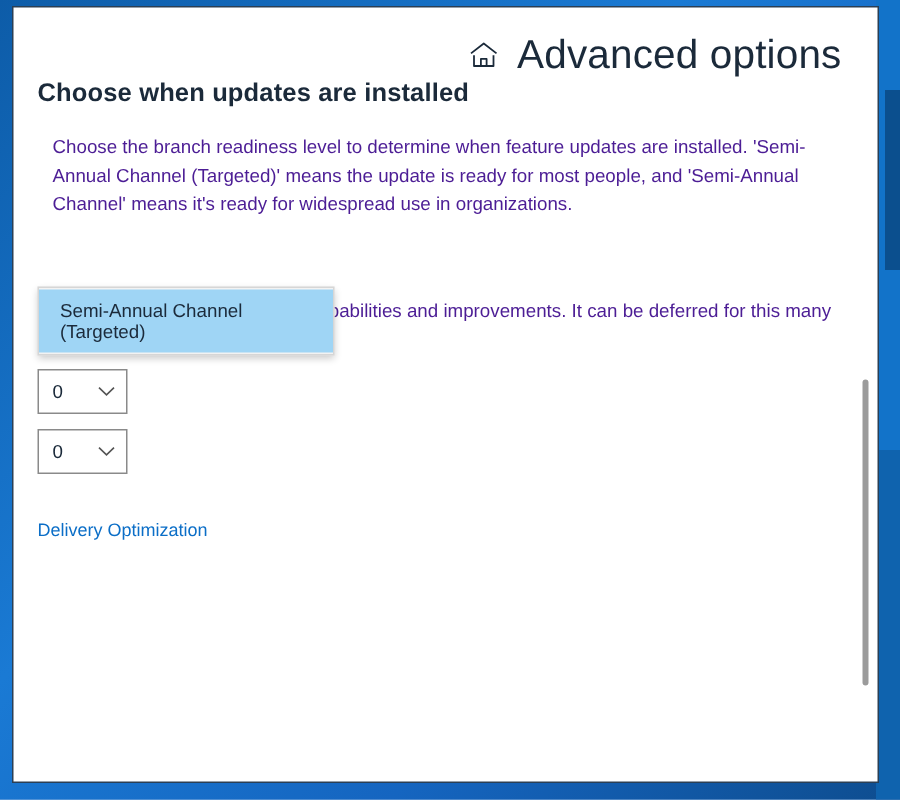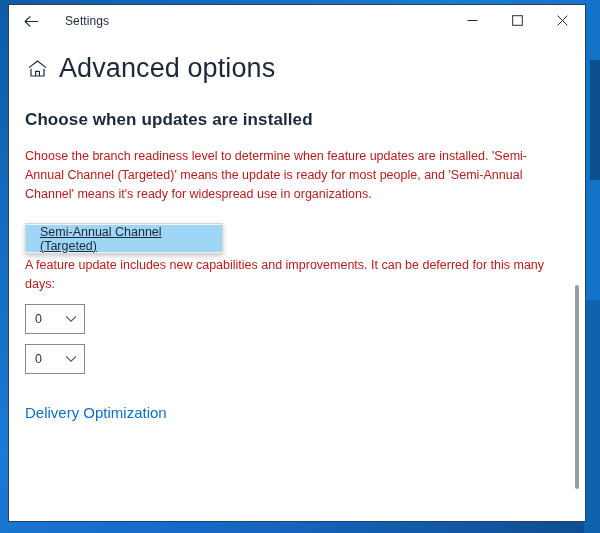--- a/index.html
+++ b/index.html
@@ -102,51 +102,51 @@
     inset: 0;
     padding: 0 24px 0 12px;
     box-sizing: border-box;
   }
 
   #page-header {
     display: flex;
     align-items: center;
     margin-top: 16px;
     margin-left: 2px;
+    justify-content: flex-end;
   }
   #home-icon {
     width: 28px;
     height: 28px;
     display: flex;
     align-items: center;
     justify-content: center;
     color: #1b2a3a;
     margin-right: 8px;
   }
   #page-title {
     font-size: 27px;
     font-weight: 300;
     color: #1b2a3a;
     letter-spacing: 0.1px;
   }
 
   #section-heading {
-    margin-top: 26px;
     margin-left: 4px;
     font-size: 17px;
     font-weight: 600;
     color: #1b2a3a;
     letter-spacing: 0.1px;
   }
 
   .body-text {
-    margin-left: 4px;
+    margin-left: 14px;
     font-size: 12.5px;
     line-height: 19px;
-    color: #b91c1c;
+    color: #4c1d95;
     max-width: 545px;
   }
   #intro-paragraph { margin-top: 17px; }
 
   
   #branch-row {
     margin-top: 10px;
     margin-left: 4px;
     height: 28px;
   }
@@ -166,21 +166,21 @@
     justify-content: space-between;
     padding: 0 7px 0 9px;
     font-size: 12.5px;
     color: #1b2a3a;
   }
   .numeric-combo .chev { color: #555; display: flex; align-items: center; }
 
   .link {
     margin-left: 4px;
     display: inline-block;
-    font-size: 15px;
+    font-size: 12px;
     color: #0b6ec7;
     text-decoration: none;
     cursor: pointer;
   }
   #delivery-optimization-link { margin-top: 30px; }
   #privacy-settings-link { margin-top: 24px; }
 
   
   #branch-dropdown-popup {
     position: absolute;
@@ -188,29 +188,28 @@
     top: 186px;
     width: 198px;
     background: #f2f2f2;
     border: 1px solid #d6d6d6;
     box-shadow: 0 2px 5px rgba(0,0,0,0.22);
     z-index: 30;
     padding: 1px 0;
     box-sizing: border-box;
   }
   .dropdown-option {
-    height: 27px;
+    height: 42px;
     display: flex;
     align-items: center;
     padding-left: 14px;
     font-size: 12.5px;
     color: #1b2a3a;
     cursor: default;
     box-sizing: border-box;
-    text-decoration: underline;
   }
   .dropdown-option.selected {
     background: #9fd5f5;
   }
 
   
   #scrollbar-track {
     position: absolute;
     right: 3px;
     top: 0;
@@ -233,46 +232,20 @@
 <body>
 
 <div id="desktop">
   <div class="band1"></div>
   <div class="band2"></div>
   <div class="band3"></div>
 </div>
 
 <div id="window">
 
-  <div id="titlebar">
-    <div id="back-button">
-      <svg width="15" height="13" viewBox="0 0 15 13" fill="none">
-        <path d="M14 6.5H1M1 6.5L6.3 1.3M1 6.5L6.3 11.7" stroke="currentColor" stroke-width="1.1"></path>
-      </svg>
-    </div>
-    <div id="app-title">Settings</div>
-
-    <div id="window-controls">
-      <div class="wc">
-        <svg width="11" height="11" viewBox="0 0 11 11">
-          <path d="M0.5 5.5H10.5" stroke="currentColor" stroke-width="1"></path>
-        </svg>
-      </div>
-      <div class="wc">
-        <svg width="11" height="11" viewBox="0 0 11 11" fill="none">
-          <rect x="0.7" y="0.7" width="9.6" height="9.6" stroke="currentColor" stroke-width="1"></rect>
-        </svg>
-      </div>
-      <div class="wc close">
-        <svg width="11" height="11" viewBox="0 0 11 11">
-          <path d="M0.6 0.6L10.4 10.4M10.4 0.6L0.6 10.4" stroke="currentColor" stroke-width="1"></path>
-        </svg>
-      </div>
-    </div>
-  </div>
 
   <div id="content">
     <div id="scrollarea">
 
       <div id="page-header">
         <div id="home-icon">
           <svg width="21" height="19" viewBox="0 0 21 19" fill="none">
             <path d="M2 8.6L10.5 2L19 8.6" stroke="currentColor" stroke-width="1.2" stroke-linejoin="round"></path>
             <path d="M4 9.8V17H17V9.8" stroke="currentColor" stroke-width="1.2" stroke-linejoin="round"></path>
             <path d="M8.6 17V12.3H12.4V17" stroke="currentColor" stroke-width="1.2" stroke-linejoin="round"></path>

